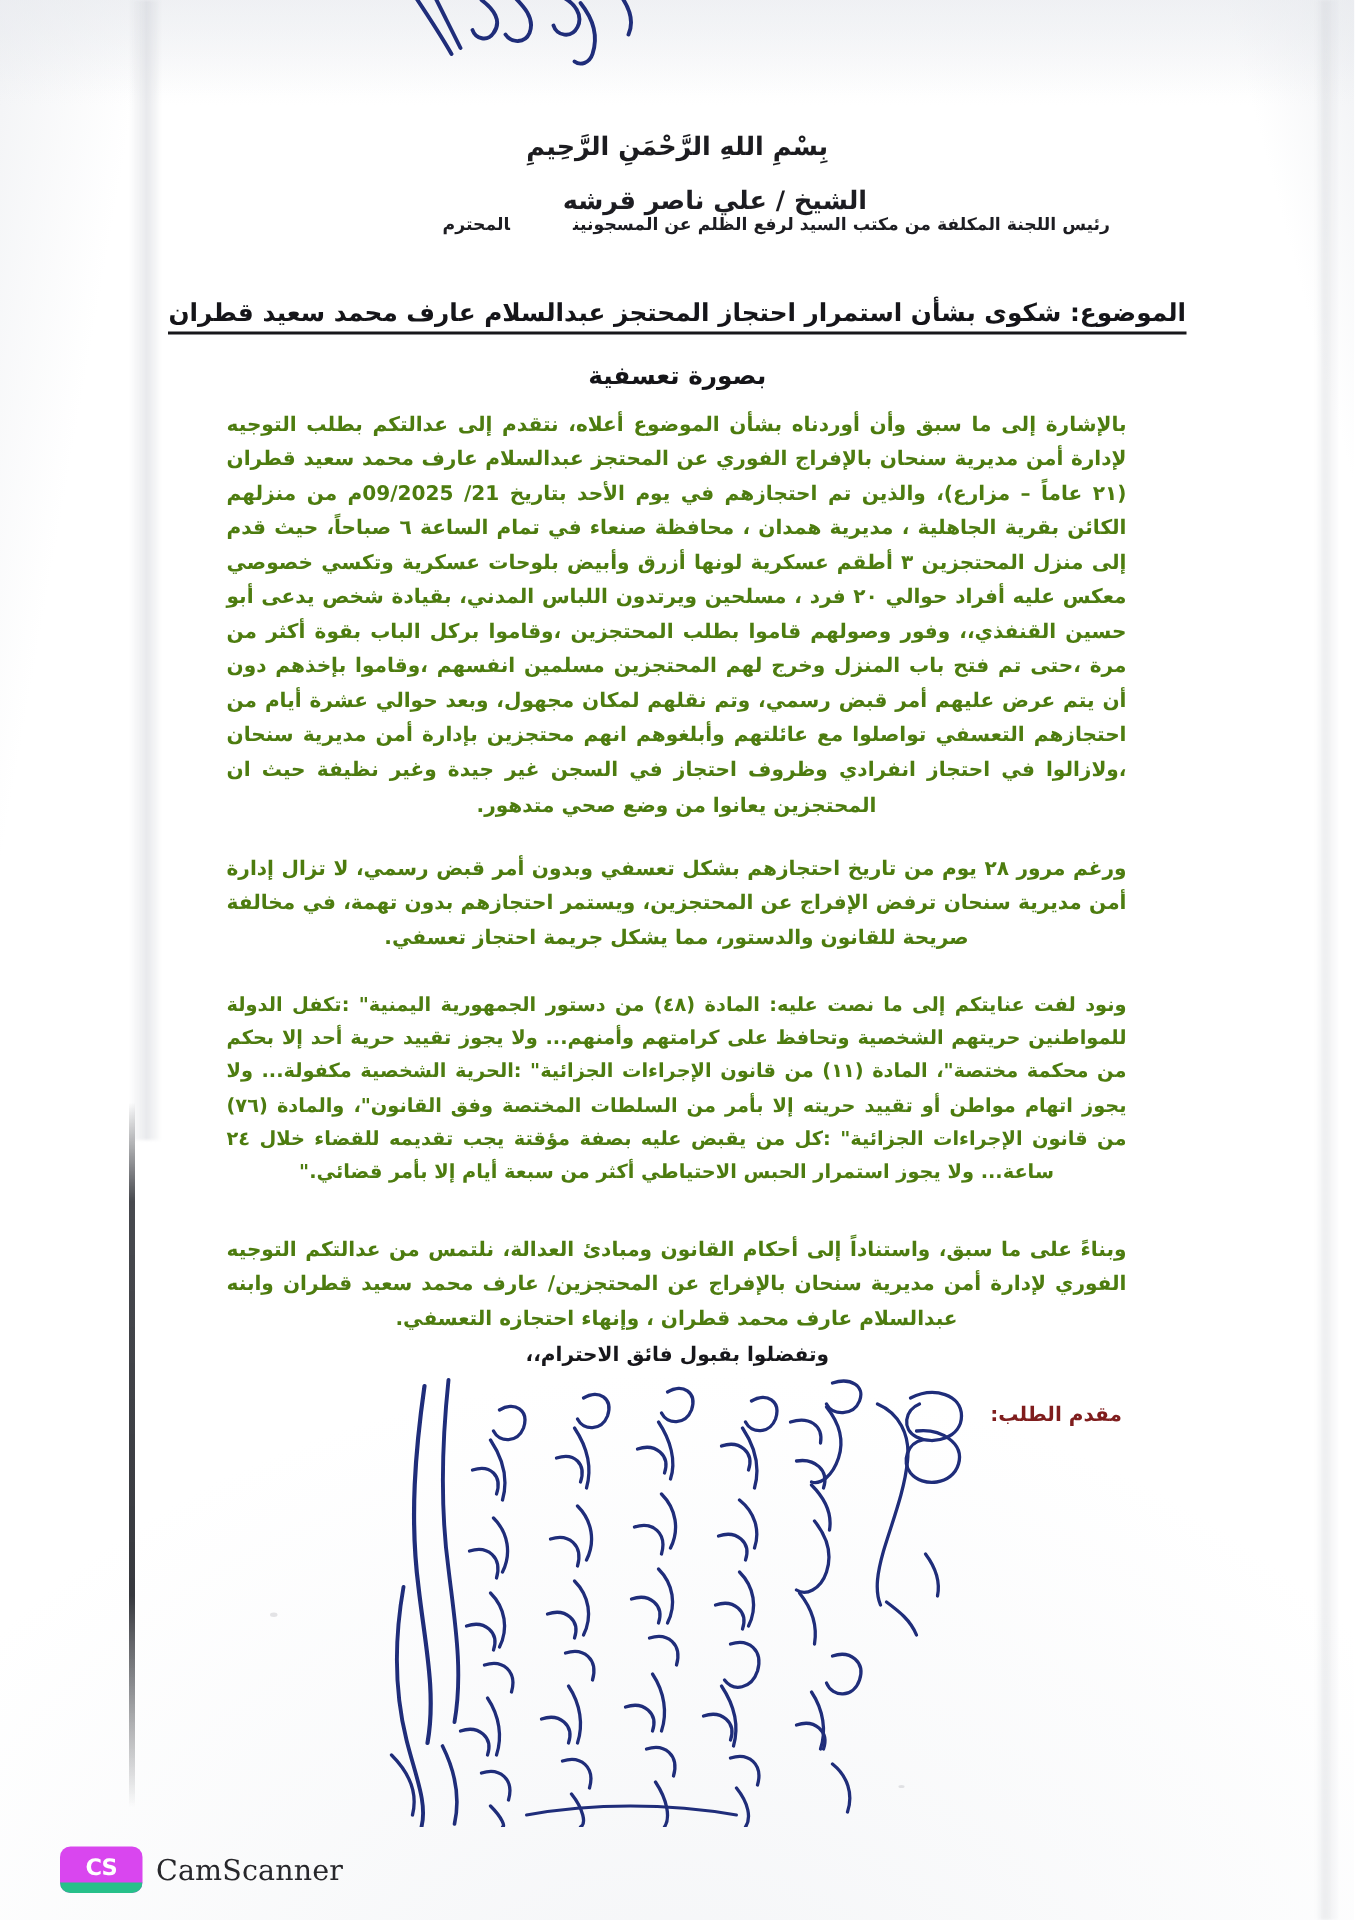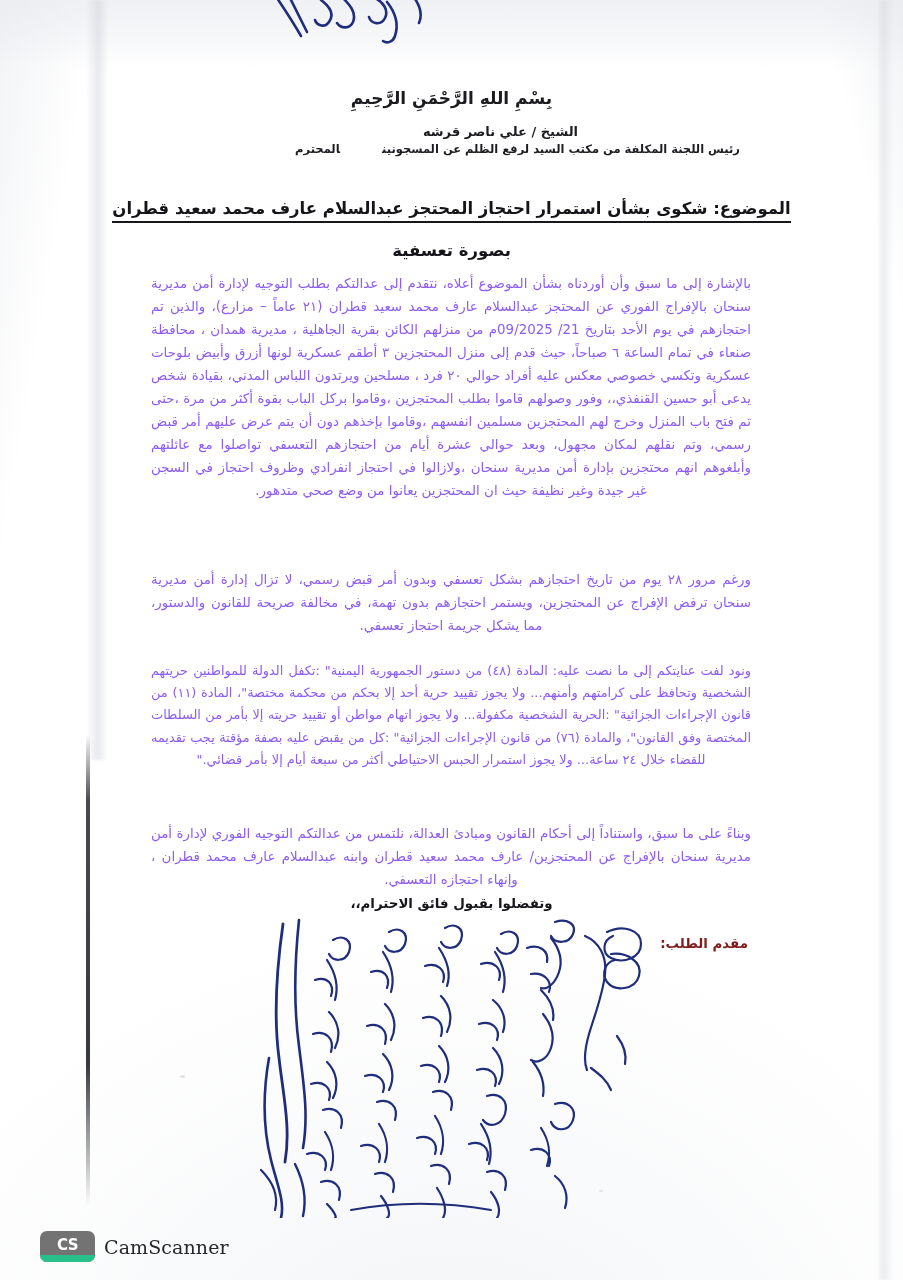--- a/index.html
+++ b/index.html
@@ -81,21 +81,21 @@
     font-size: 17px;
     font-weight: 700;
     letter-spacing: -0.5px;
     color: #1c1c20;
   }
 
   .addressee-line1 {
     position: absolute;
     top: 124px;
     right: 325px;
-    font-size: 13px;
+    font-size: 17px;
     font-weight: 700;
     white-space: nowrap;
     color: #1d1d22;
   }
   .addressee-line2 {
     position: absolute;
     top: 142px;
     right: 163px;
     font-size: 11.5px;
     font-weight: 700;
@@ -130,22 +130,22 @@
     line-height: 1.3;
     color: #151519;
   }
 
   .para {
     position: absolute;
     font-size: 13.4px;
     line-height: 1.72;
     text-align: justify;
     text-align-last: center;
-    color: #8b5cf6;
-    font-weight: 400;
+    color: #4d7c0f;
+    font-weight: 700;
   }
 
   #para-1 { top: 272px; right: 152px; width: 600px; }
   #para-2 { top: 568px; right: 152px; width: 600px; }
   #para-3 { top: 660px; right: 152px; width: 600px; font-size: 12.9px; line-height: 1.72; }
   #para-4 { top: 822px; right: 152px; width: 600px; }
 
   .closing {
     position: absolute;
     top: 896px;
@@ -192,21 +192,21 @@
     display: flex;
     align-items: center;
     gap: 9px;
     direction: ltr;
   }
   .cs-badge {
     position: relative;
     width: 55px;
     height: 31px;
     border-radius: 7px;
-    background: #737373;
+    background: #d946ef;
     overflow: hidden;
     display: flex;
     align-items: center;
     justify-content: center;
   }
   .cs-badge span {
     color: #ffffff;
     font-family: "DejaVu Sans", sans-serif;
     font-size: 15px;
     font-weight: 700;

